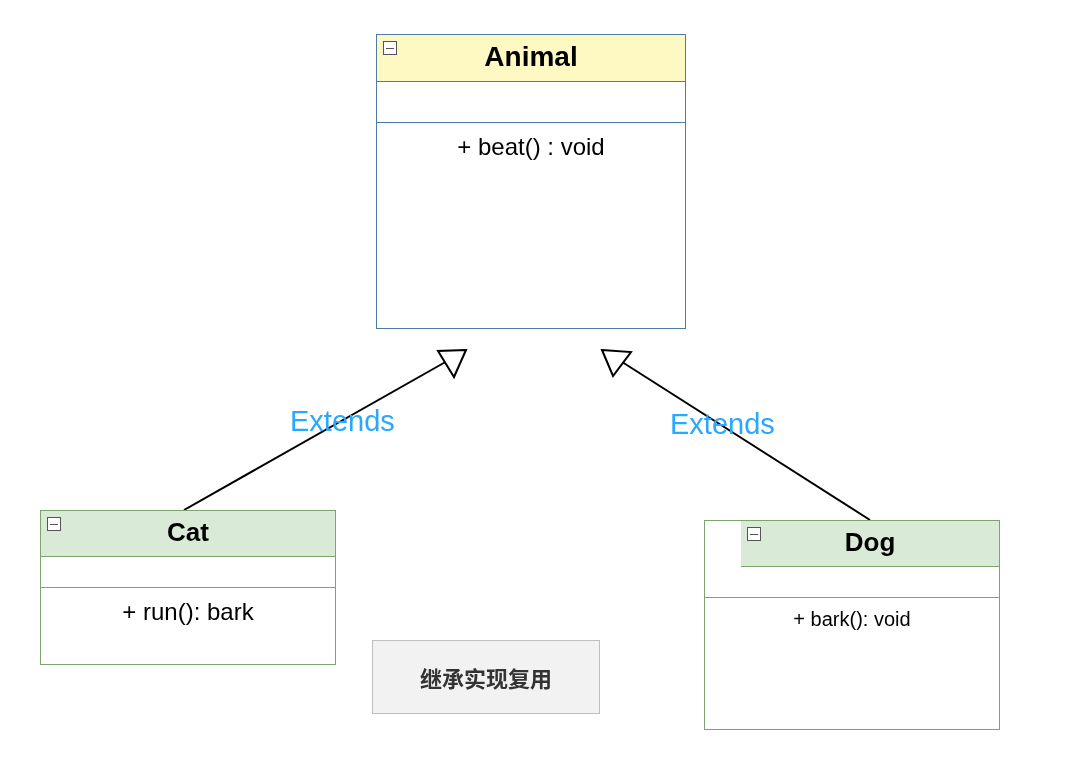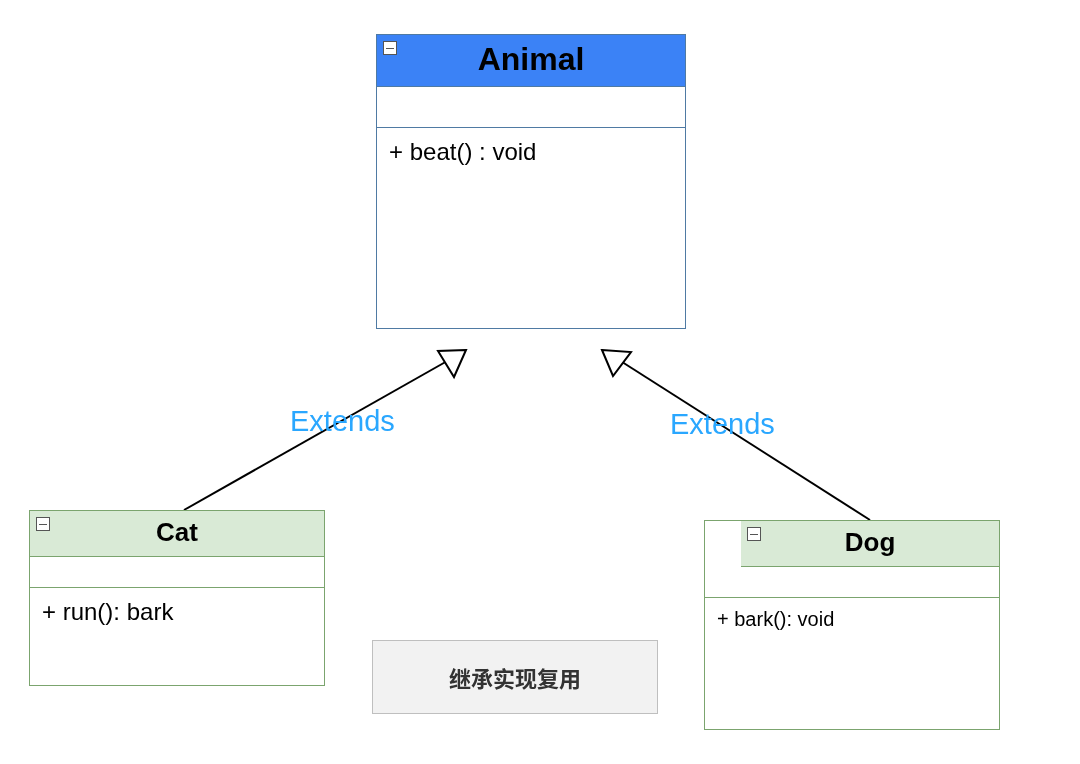--- a/index.html
+++ b/index.html
@@ -31,21 +31,21 @@
   }
   .uml-attrs {
     border-bottom: 1.5px solid #333;
     min-height: 30px;
     flex-shrink: 0;
   }
   .uml-ops {
     flex: 1;
     padding: 8px 12px;
     display: flex;
-    flex-direction: column;
+    justify-content: center;
     line-height: 1.35;
   }
   .collapse-icon {
     position: absolute;
     left: 6px;
     top: 6px;
     width: 14px;
     height: 14px;
     border: 1px solid #555;
     background: #fff;
@@ -98,31 +98,31 @@
     <polygon points="466,350 438,351 454,377" fill="#fff" stroke="#000" stroke-width="2"></polygon>
   </g>
 
   <g>
     <line x1="870" y1="520" x2="619" y2="360" stroke="#000" stroke-width="2"></line>
     <polygon points="602,350 631,352 613,376" fill="#fff" stroke="#000" stroke-width="2"></polygon>
   </g>
 </svg>
 
 <div class="uml-class" style="left:376px; top:34px; width:310px; height:295px; border-color:#4f7aa3;">
-  <div class="uml-header" style="background:#3b82f6; border-color:#4f7aa3; font-size:32px;">
+  <div class="uml-header" style="background:#fef9c3; border-color:#4f7aa3; font-size:28px;">
     <span class="collapse-icon"></span>
     <span>Animal</span>
   </div>
   <div class="uml-attrs" style="border-color:#4f7aa3; min-height:40px;"></div>
   <div class="uml-ops" style="font-size:24px;">
     <div>+ beat() : void</div>
   </div>
 </div>
 
-<div class="uml-class" style="left:29px; top:510px; width:296px; height:176px; border-color:#7ba46e;">
+<div class="uml-class" style="left:40px; top:510px; width:296px; height:155px; border-color:#7ba46e;">
   <div class="uml-header" style="background:#d9ead6; border-color:#7ba46e; font-size:26px;">
     <span class="collapse-icon"></span>
     <span>Cat</span>
   </div>
   <div class="uml-attrs" style="border-color:#7ba46e;"></div>
   <div class="uml-ops" style="font-size:24px;">
     <div>+ run(): bark</div>
   </div>
 </div>
 
@@ -134,15 +134,15 @@
   <div class="uml-attrs" style="border-color:#7ba46e;"></div>
   <div class="uml-ops" style="font-size:20px;">
     <div>+ bark(): void</div>
   </div>
 </div>
 
 <div class="relation-label" style="left:290px; top:405px;">Extends</div>
 
 <div class="relation-label" style="left:670px; top:408px;">Extends</div>
 
-<div class="note-box" style="left:372px; top:640px; width:286px; height:74px;">
+<div class="note-box" style="left:372px; top:640px; width:228px; height:74px;">
   <span>继承实现复用</span>
 </div>
 
 </body></html>

